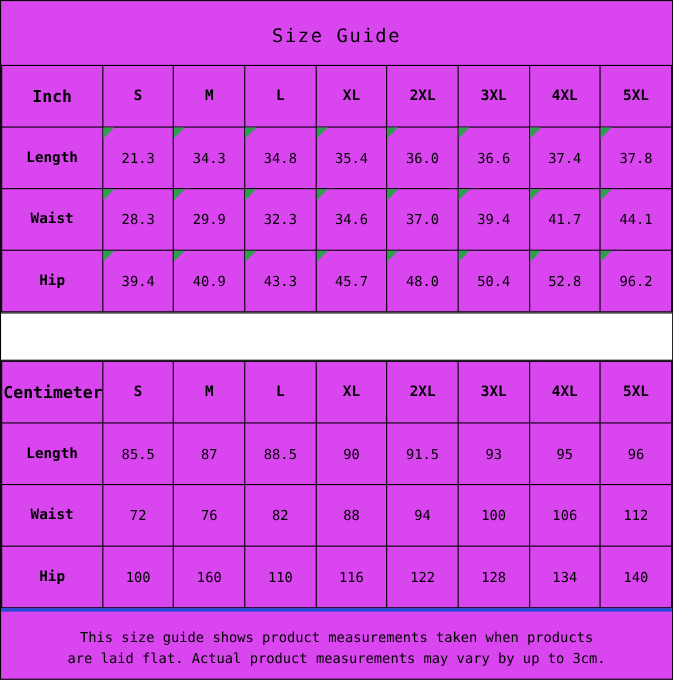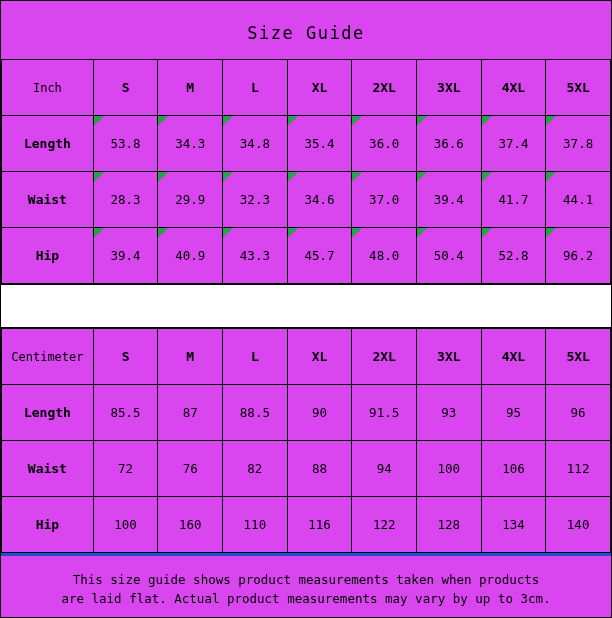--- a/index.html
+++ b/index.html
@@ -39,22 +39,22 @@
   table.sizes td {
     border: 1px solid #000000;
     text-align: center;
     font-size: 12.5px;
     height: 56px;
     position: relative;
     color: #000000;
     font-family: "DejaVu Sans Mono", monospace;
   }
   table.sizes td.hdr-unit {
-    font-weight: normal;
-    font-size: 12px;
+    font-weight: bold;
+    font-size: 15px;
   }
   table.sizes td.hdr-size {
     font-weight: bold;
     font-size: 13px;
   }
   table.sizes td.rowlabel {
     font-weight: bold;
     font-size: 13px;
     margin-left: 27px;
   }
@@ -118,21 +118,21 @@
         <td class="hdr-size">M</td>
         <td class="hdr-size">L</td>
         <td class="hdr-size">XL</td>
         <td class="hdr-size">2XL</td>
         <td class="hdr-size">3XL</td>
         <td class="hdr-size">4XL</td>
         <td class="hdr-size">5XL</td>
       </tr>
       <tr>
         <td class="rowlabel">Length</td>
-        <td class="tri">53.8</td>
+        <td class="tri">21.3</td>
         <td class="tri">34.3</td>
         <td class="tri">34.8</td>
         <td class="tri">35.4</td>
         <td class="tri">36.0</td>
         <td class="tri">36.6</td>
         <td class="tri">37.4</td>
         <td class="tri">37.8</td>
       </tr>
       <tr>
         <td class="rowlabel">Waist</td>

